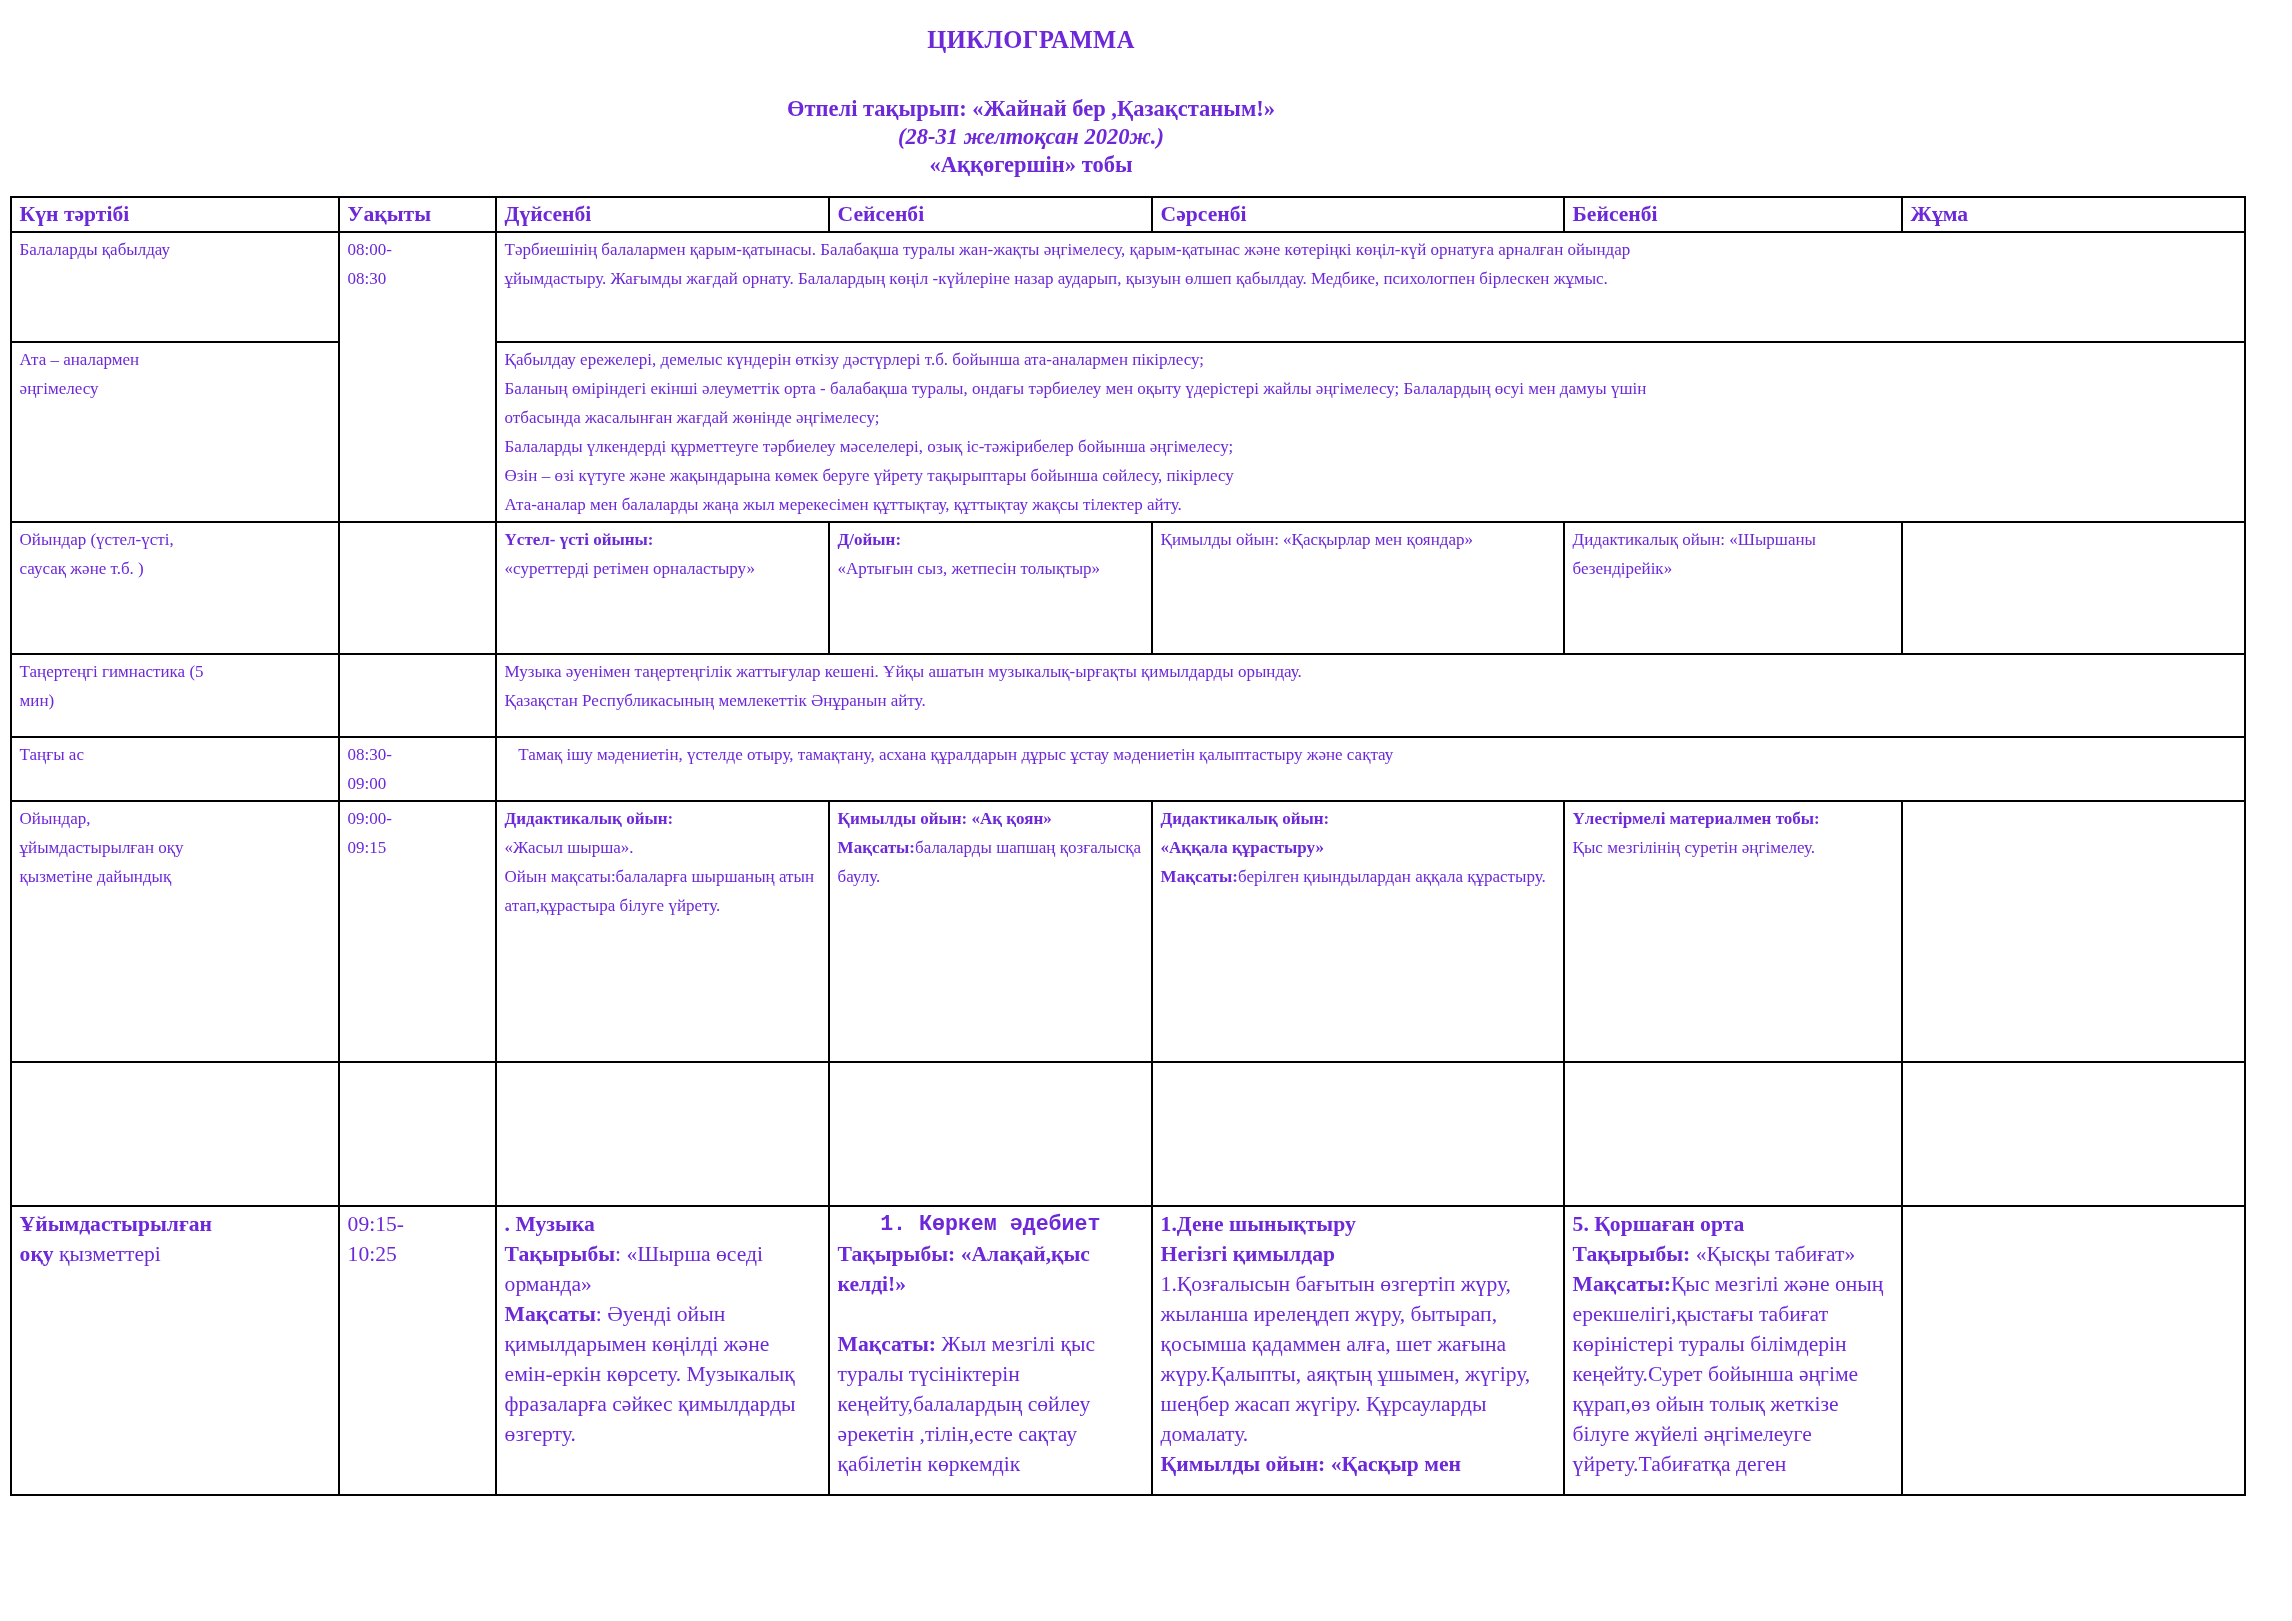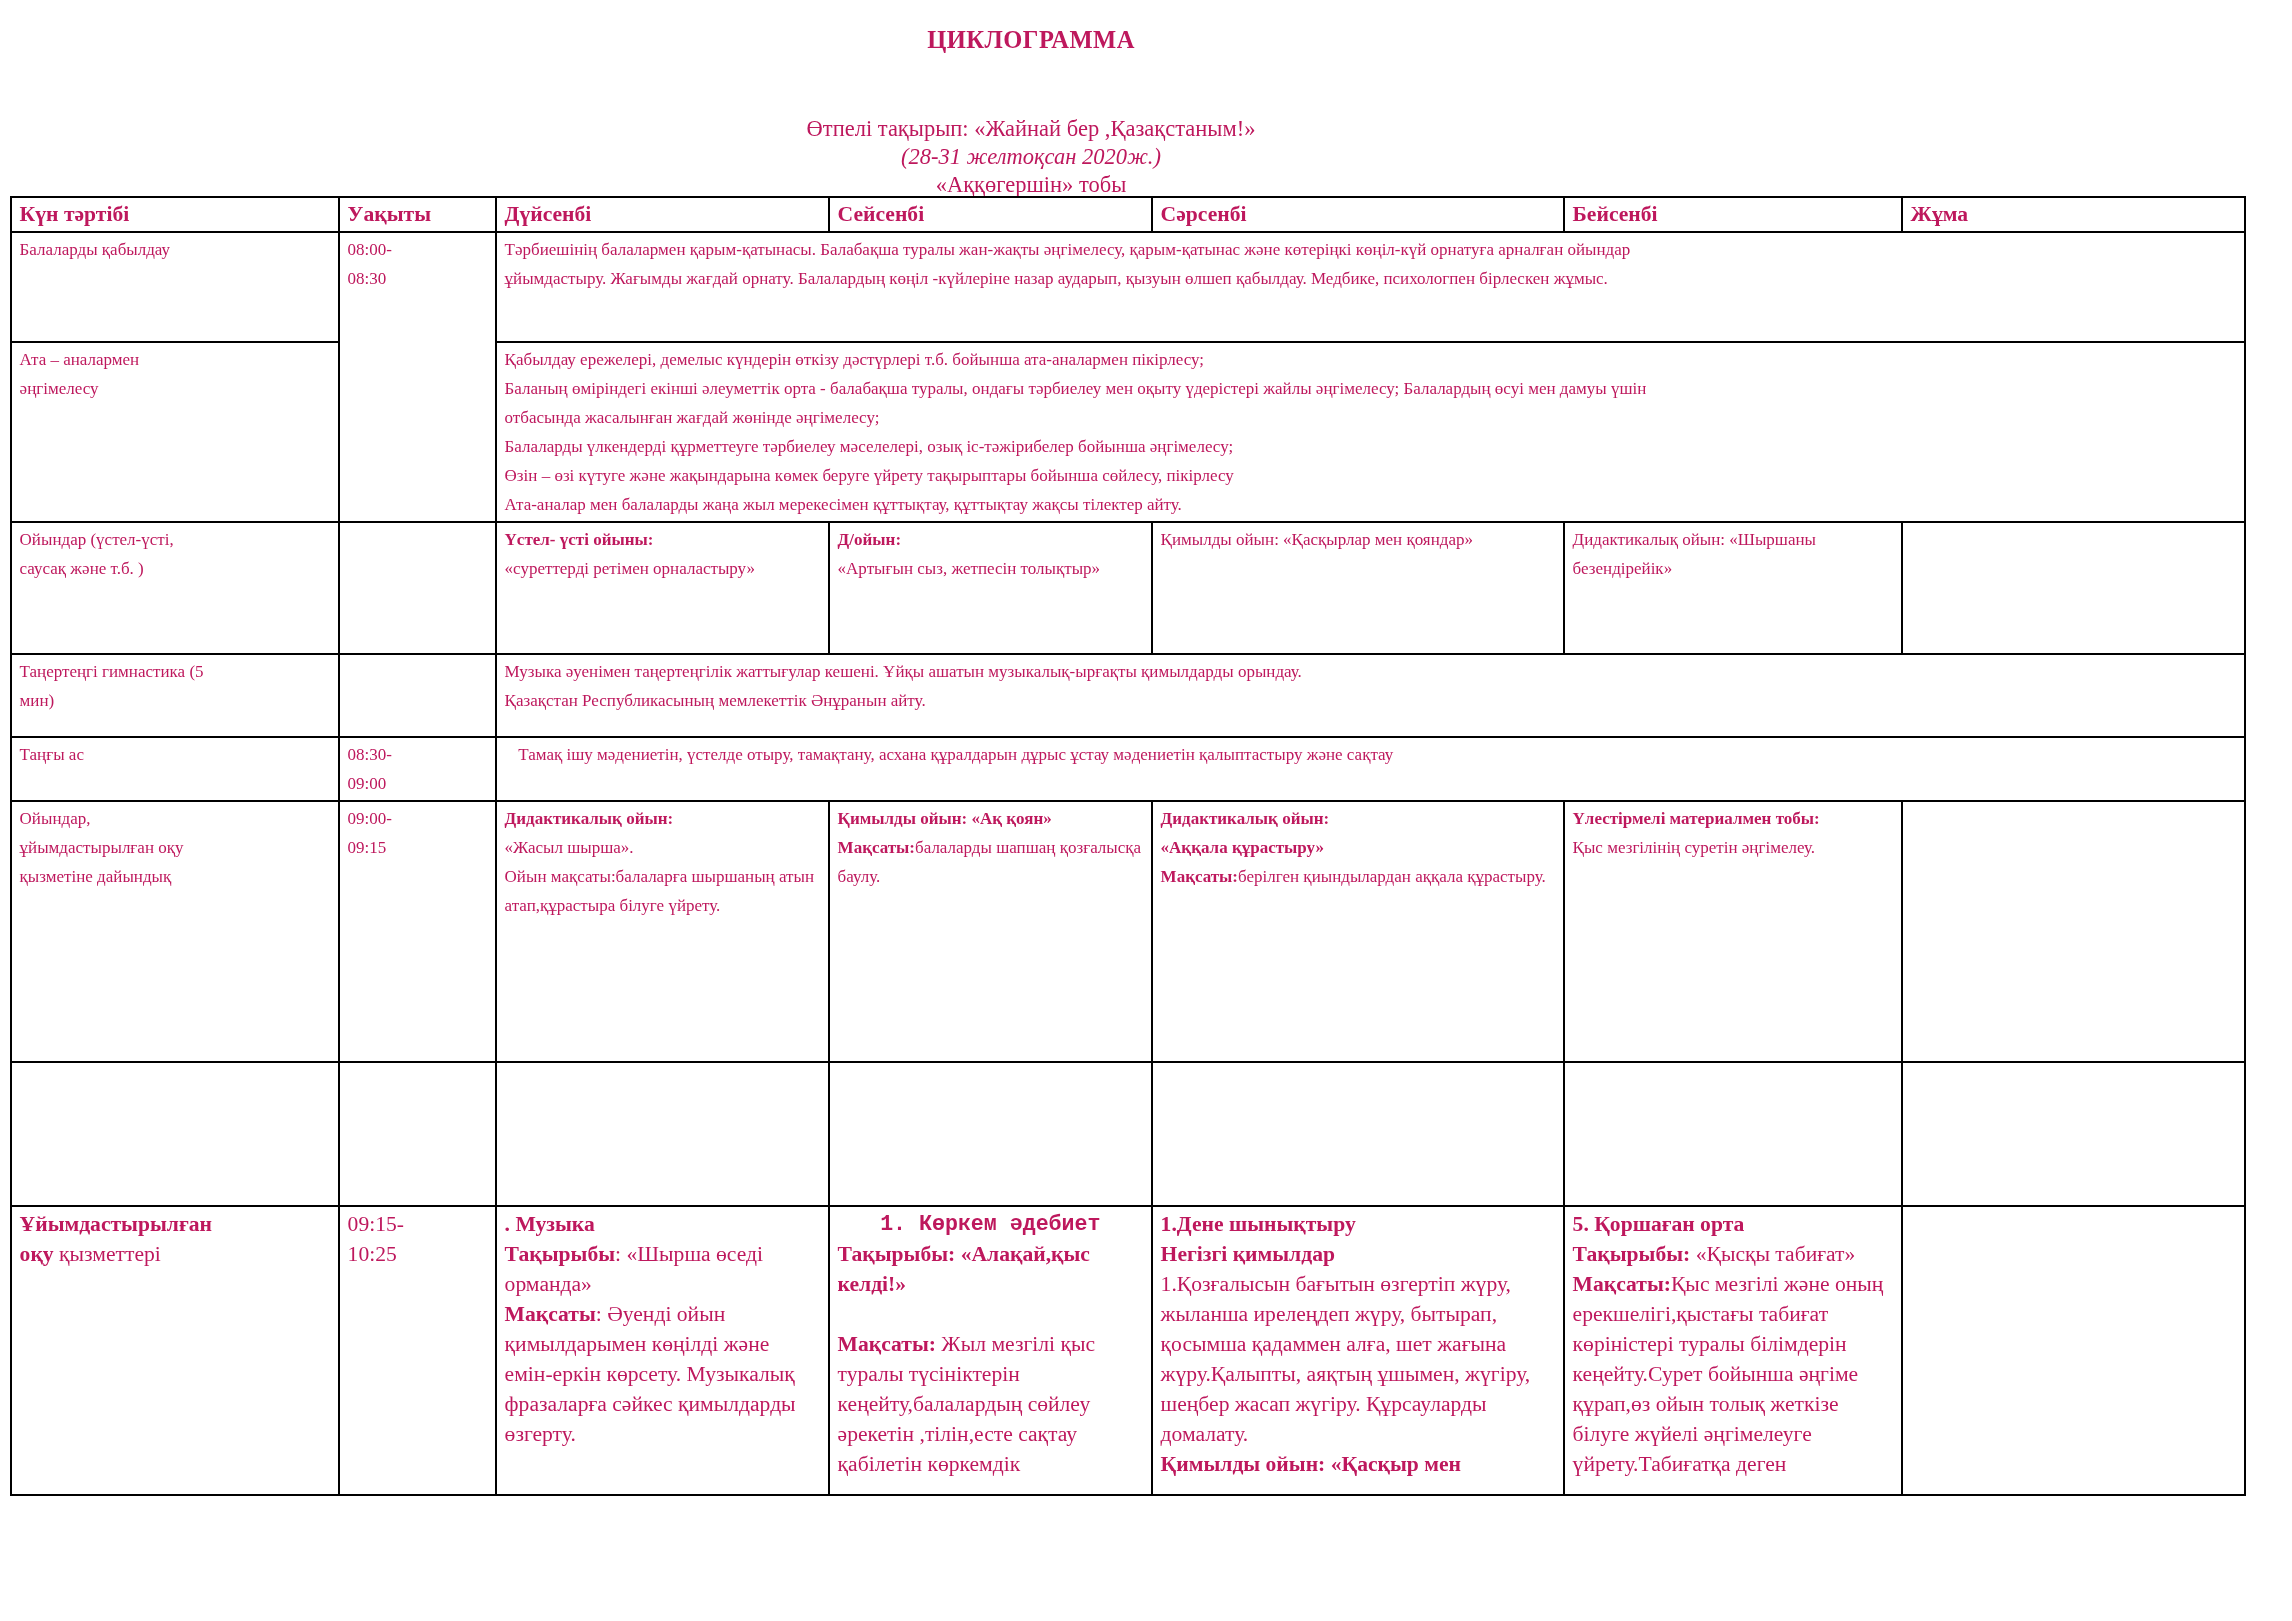--- a/index.html
+++ b/index.html
@@ -1,35 +1,35 @@
 <!DOCTYPE html>
 <html><head>
 <meta charset="utf-8">
 <style>
   html,body { margin:0; padding:0; background:#ffffff; }
   .page {
     position:relative;
     width:2062px;
     height:1621px;
     background:#ffffff;
-    color:#be185d;
+    color:#6d28d9;
     font-family:"Liberation Serif", serif;
   }
   .doc-title {
     text-align:center;
     font-weight:bold;
     font-size:24.5px;
     padding-top:25.5px;
     letter-spacing:0.5px;
   }
   .subtitles {
     text-align:center;
-    margin-top:61px;
+    margin-top:41px;
     font-size:22.5px;
-    font-weight:normal;
+    font-weight:bold;
     line-height:28px;
   }
   .subtitle-date { font-style:italic; }
   table.schedule {
     position:absolute;
     left:9.8px;
     top:196px;
     width:2235px;
     table-layout:fixed;
     border-collapse:collapse;

